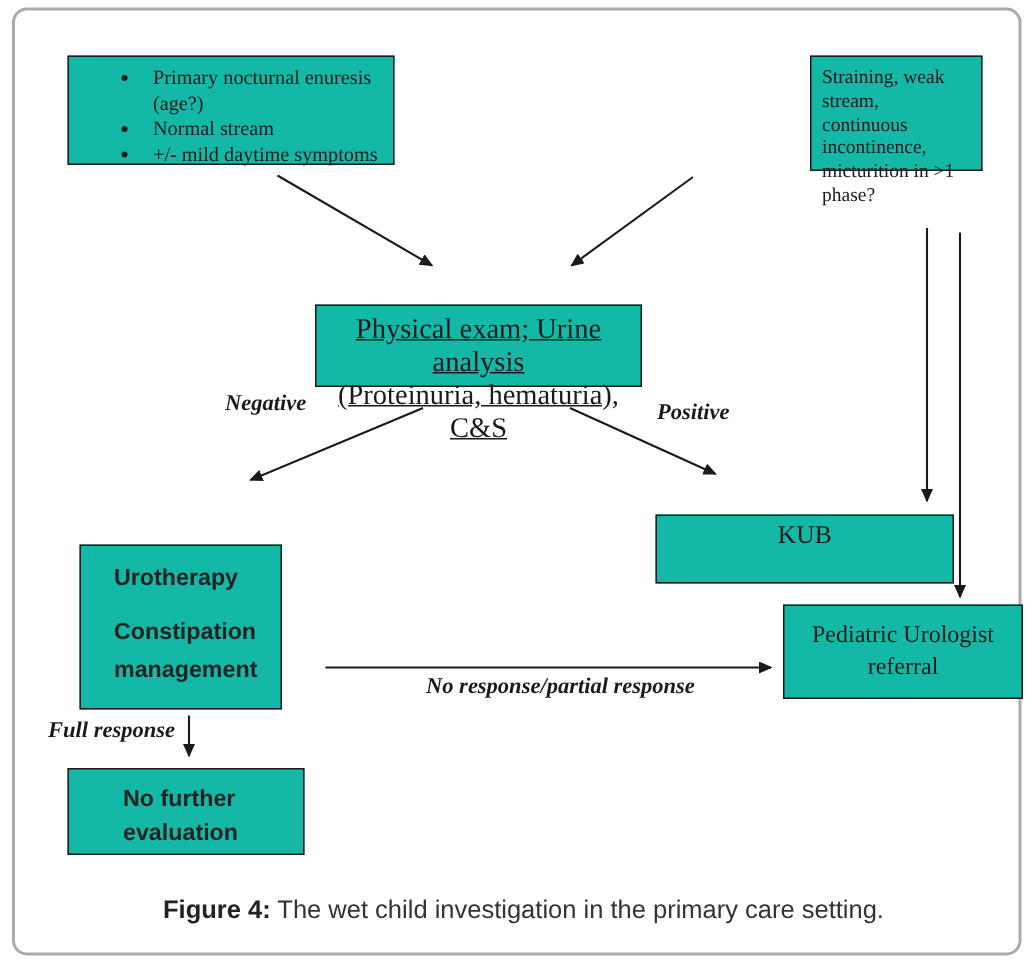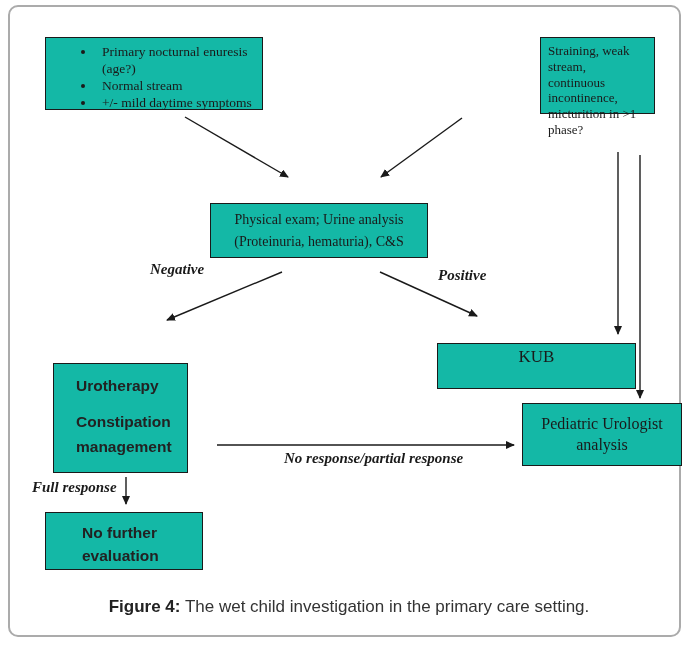--- a/index.html
+++ b/index.html
@@ -13,21 +13,21 @@
   }
   .box{
     position:absolute;border:1.5px solid #1a1a1a;box-sizing:border-box;background:#14b8a6;
   }
   .bullet-box ul{margin:5px 0 0 0;padding:0 4px 0 50px;list-style:disc;}
   .bullet-box li{font-size:13.5px;line-height:17px;padding-left:6px;}
   .bullet-box.mid ul{padding-left:42px;}
   .redflag{padding:5px 4px 0 7px;font-size:13px;line-height:15.8px;}
   .redflag span{display:block;}
   .center-text{text-align:center;}
-  .exam-box{font-size:14px;line-height:22px;padding-top:5px;}
+  .exam-box{font-size:19px;line-height:22px;padding-top:5px;text-decoration:underline;}
   .us-box{font-size:16px;line-height:21px;padding-top:2px;}
   .us-box .l2{font-size:17px;}
   .ped-box{font-size:16px;line-height:21px;padding-top:9px;}
   .boldsans{
     font-family:"Liberation Sans", sans-serif;font-weight:bold;font-size:15.5px;color:#222;
   }
   .uro-box{padding:12px 0 0 22px;line-height:20px;}
   .uro-box .l1{display:block;margin-bottom:16px;}
   .uro-box .l2,.uro-box .l3{display:block;margin-bottom:5px;}
   .nfe-box{padding:8px 0 0 36px;line-height:23px;}
@@ -96,21 +96,21 @@
   </div>
 
   <div class="box boldsans uro-box" style="left:53px;top:363px;width:135px;height:110px;">
     <span class="l1">Urotherapy</span>
     <span class="l2">Constipation</span>
     <span class="l3">management</span>
   </div>
 
   <div class="box center-text ped-box" style="left:522px;top:403px;width:160px;height:63px;">
     <div>Pediatric Urologist</div>
-    <div>analysis</div>
+    <div>referral</div>
   </div>
 
   <div class="flow-label" style="left:284px;top:450px;">No response/partial response</div>
 
   <div class="flow-label" style="left:32px;top:479px;">Full response</div>
 
   <div class="box boldsans nfe-box" style="left:45px;top:512px;width:158px;height:58px;">
     <span>No further</span>
     <span>evaluation</span>
   </div>

